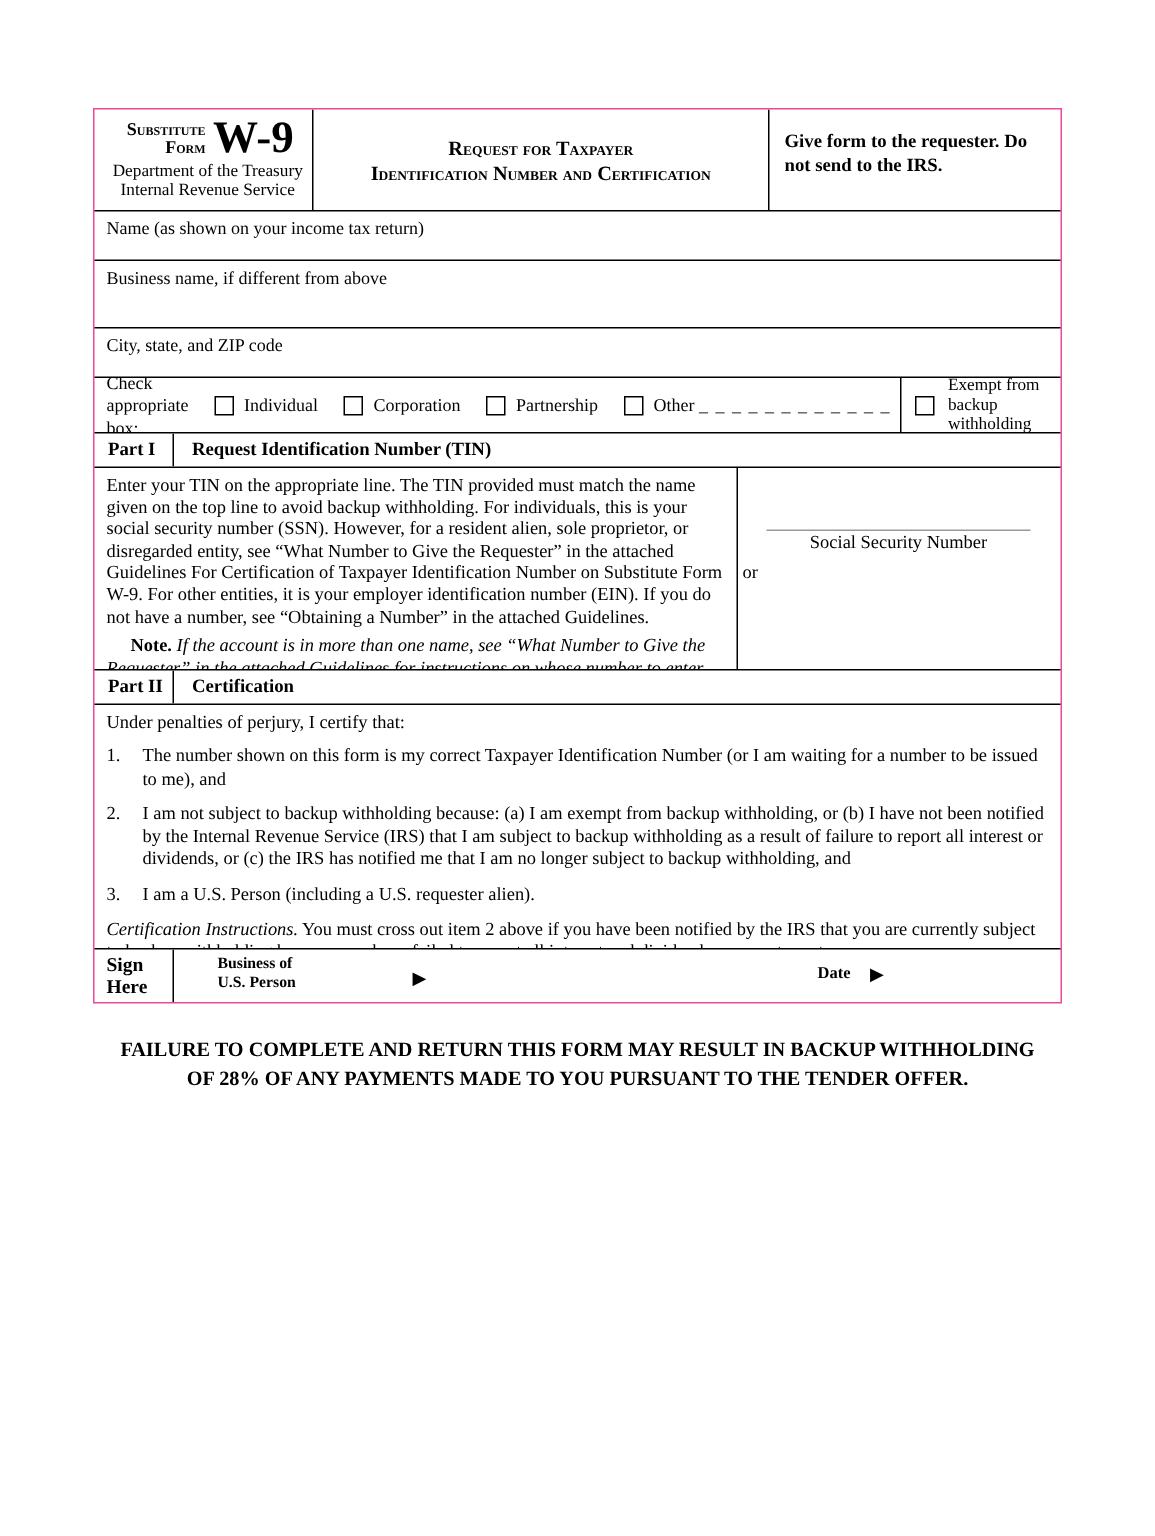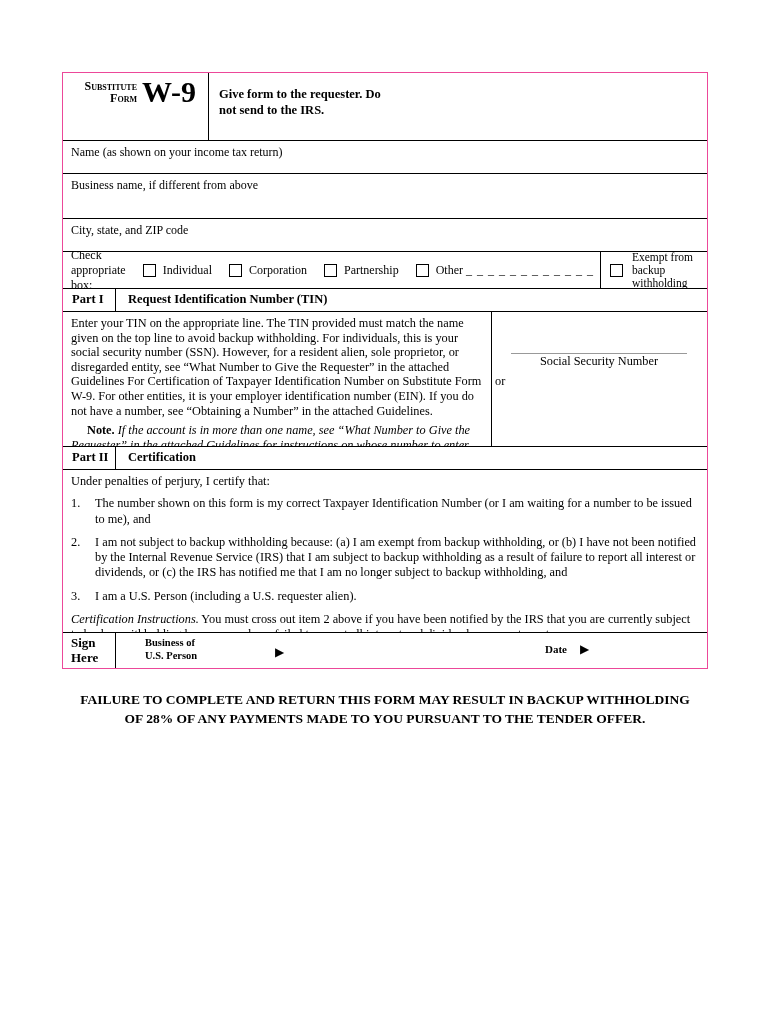--- a/index.html
+++ b/index.html
@@ -92,20 +92,28 @@
 
   <div class="row hdr">
     <div class="hdr-left">
       <div class="hl-top">
         <div class="hl-words">
           <div>Substitute</div>
           <div>Form</div>
         </div>
         <div class="hl-w9">W-9</div>
       </div>
+      <div class="hl-agency">
+        <div>Department of the Treasury</div>
+        <div>Internal Revenue Service</div>
+      </div>
+    </div>
+    <div class="hdr-mid">
+      <div>Request for Taxpayer</div>
+      <div>Identification Number and Certification</div>
     </div>
     <div class="hdr-right">Give form to the requester.  Do not send to the IRS.</div>
   </div>
 
   <div class="row field-row r-name">
     <span>Name (as shown on your income tax return)</span>
   </div>
 
   <div class="row field-row r-business">
     <span>Business name, if different from above</span>

